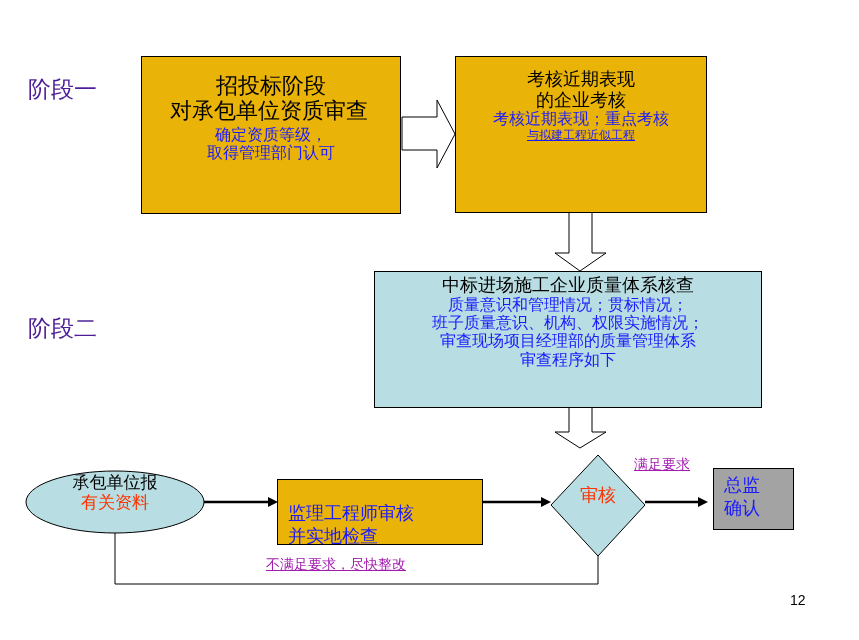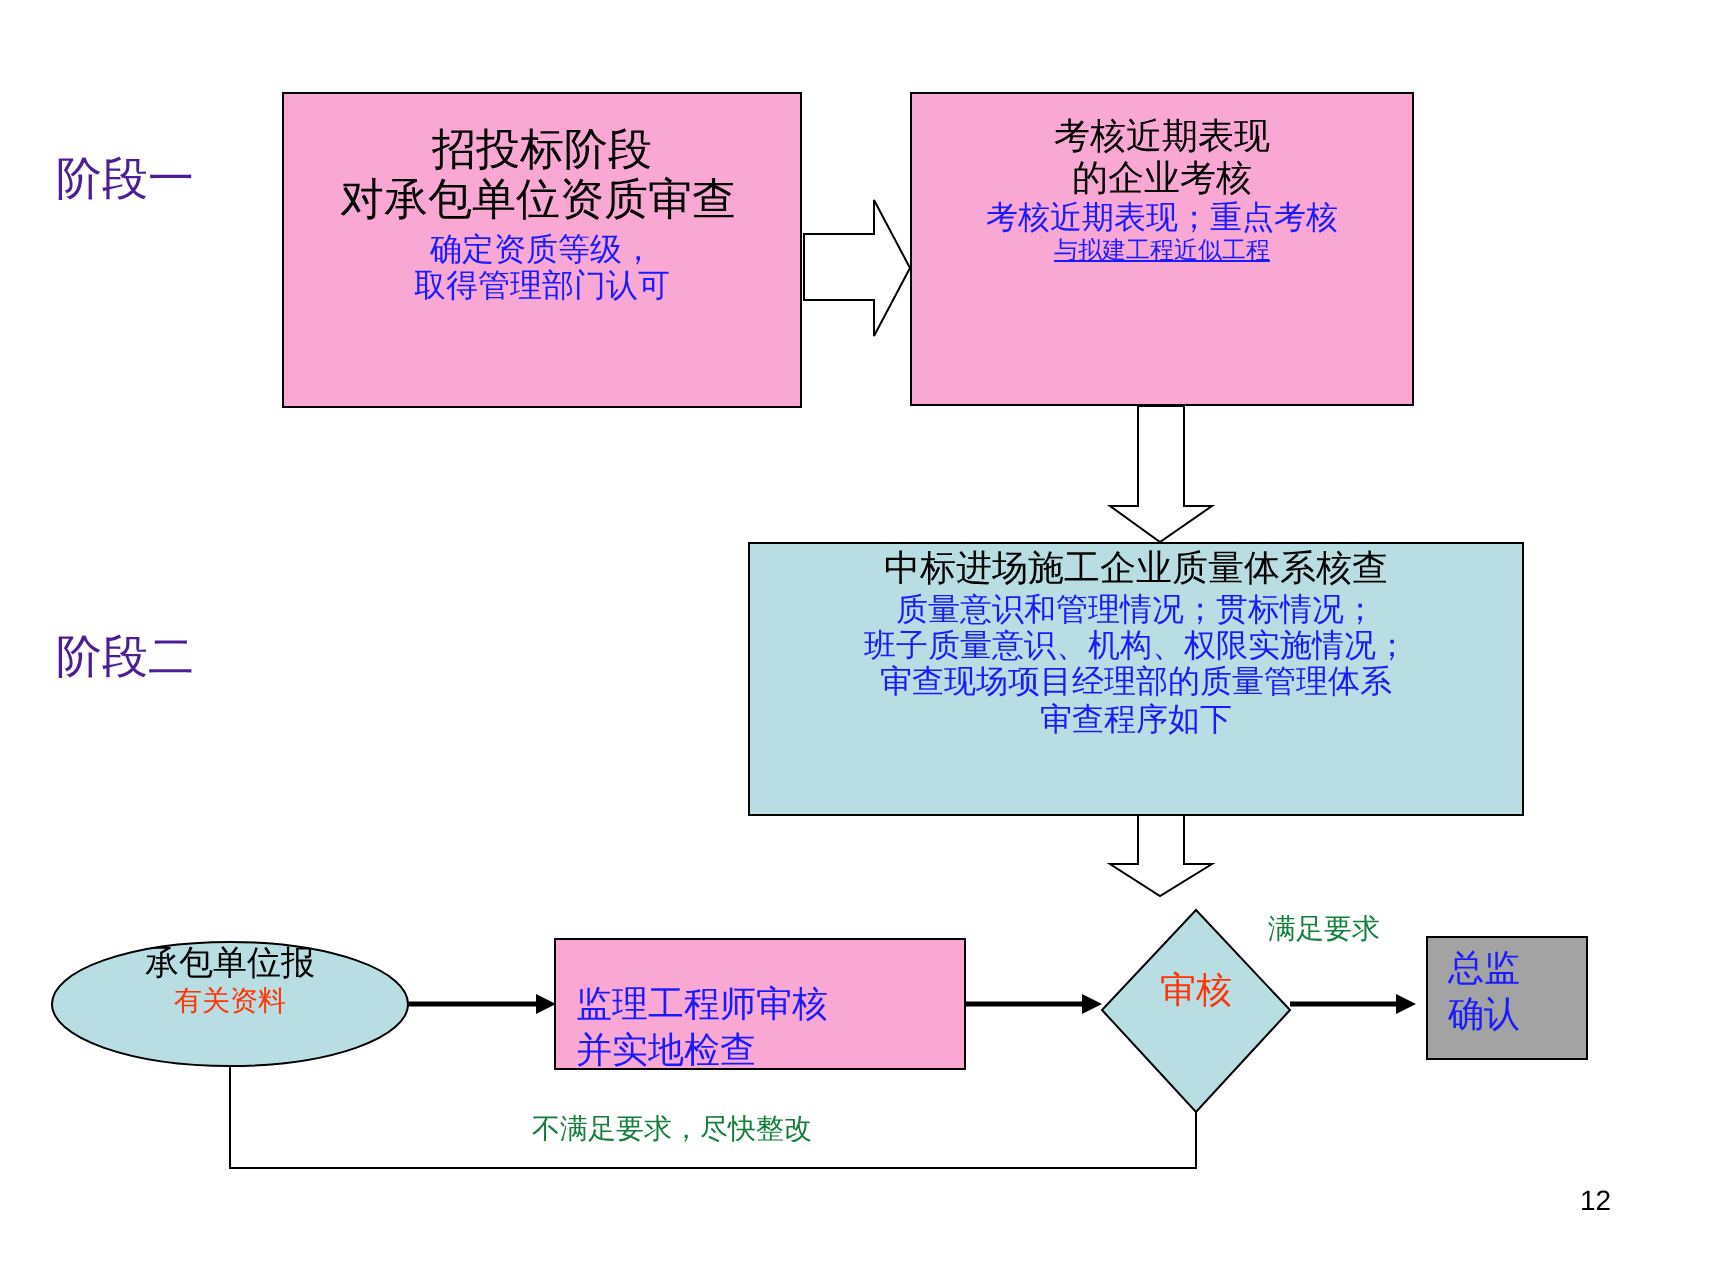--- a/index.html
+++ b/index.html
@@ -1,30 +1,30 @@
 <!DOCTYPE html>
 <html><head>
 <meta charset="utf-8">
 <style>
   html, body { margin:0; padding:0; }
   body { width:859px; height:640px; position:relative; background:#ffffff; overflow:hidden;
          font-family: "DejaVu Serif", "Liberation Serif", serif; }
   .abs { position:absolute; }
   .stage { position:absolute; color:#4c1d95; font-size:23px; }
   .box { position:absolute; box-sizing:border-box; border:1.5px solid #000; text-align:center; }
-  .yellow { background:#f9a8d4; }
+  .yellow { background:#eab308;margin-top:10px; }
   .cyan { background:#b8dde2; }
   .white { background:#a3a3a3; }
   .line { display:block; line-height:1.15; }
   .blk { color:#000; }
   .blu { color:#1a1aff; }
   .red { color:#ff3300; }
   svg.overlay { position:absolute; left:0; top:0; }
   .pagenum { position:absolute; font-family:"Liberation Sans", sans-serif; font-size:14px; color:#000; }
-  .lbl { position:absolute; color:#15803d; font-size:14px; white-space:nowrap; }
+  .lbl { position:absolute; color:#a21caf; font-size:14px; white-space:nowrap;text-decoration:underline; }
 </style>
 </head>
 <body>
 
 <svg class="overlay" width="859" height="640">
 
   <polygon points="402,117 437,117 437,100 455,134 437,168 437,150 402,150" fill="#ffffff" stroke="#000" stroke-width="1"></polygon>
 
   <polygon points="569,203 592,203 592,253 606,253 580,271 555,253 569,253" fill="#ffffff" stroke="#000" stroke-width="1"></polygon>
 
@@ -66,21 +66,21 @@
 <div class="box cyan" style="left:374px; top:271px; width:388px; height:137px; padding-top:3px;">
   <span class="line blk" style="font-size:18px; white-space:nowrap;">中标进场施工企业质量体系核查</span>
   <span class="line blu" style="font-size:16px; white-space:nowrap;">质量意识和管理情况；贯标情况；</span>
   <span class="line blu" style="font-size:16px; white-space:nowrap;">班子质量意识、机构、权限实施情况；</span>
   <span class="line blu" style="font-size:16px; white-space:nowrap;">审查现场项目经理部的质量管理体系</span>
   <span class="line blu" style="font-size:16px;">审查程序如下</span>
 </div>
 
 <div class="abs" style="left:30px; top:473px; width:170px; text-align:center;">
   <span class="line blk" style="font-size:17px;">承包单位报</span>
-  <span class="line red" style="font-size:14px;">有关资料</span>
+  <span class="line red" style="font-size:17px;">有关资料</span>
 </div>
 
 <div class="box yellow" style="left:277px; top:469px; width:206px; height:66px; text-align:left; padding:21px 0 0 10px;">
   <span class="line blu" style="font-size:18px; line-height:1.3;">监理工程师审核</span>
   <span class="line blu" style="font-size:18px; line-height:1.3;">并实地检查</span>
 </div>
 
 <div class="abs red" style="left:571px; top:483px; width:54px; text-align:center; font-size:18px;">审核</div>
 
 <div class="lbl" style="left:634px; top:456px;">满足要求</div>

